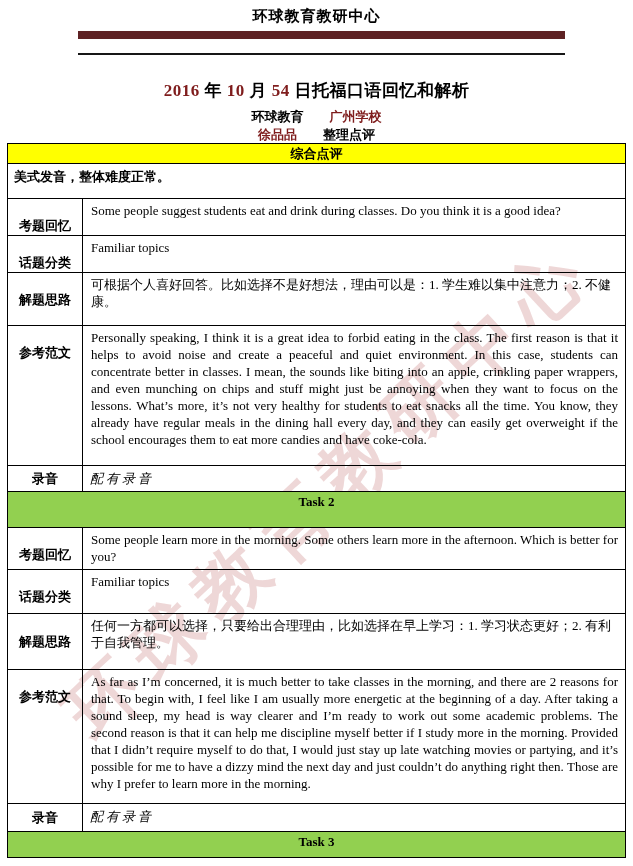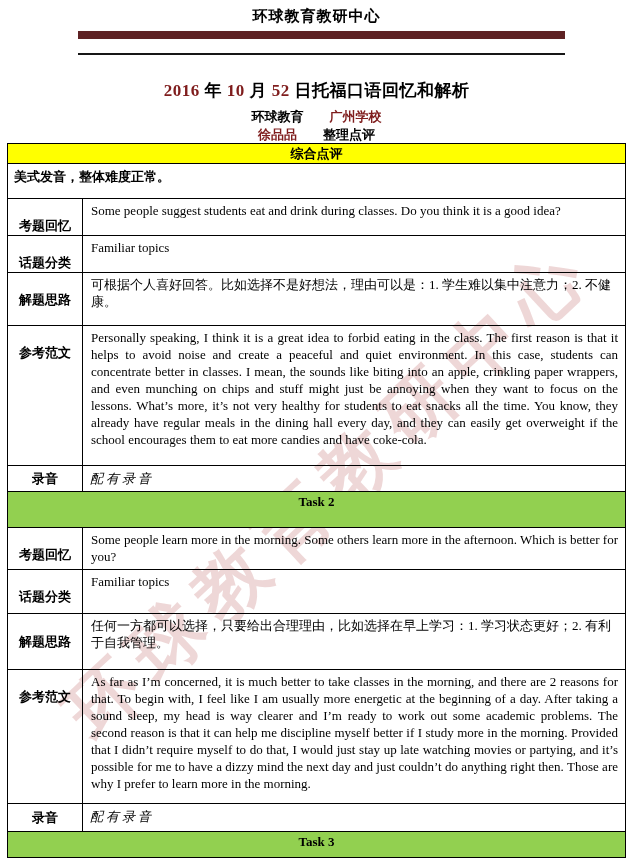--- a/index.html
+++ b/index.html
@@ -125,21 +125,21 @@
 <div class="page">
 
   <div class="watermark">环球教育教研中心</div>
 
   <div class="doc-header">
     <div class="org-title">环球教育教研中心</div>
     <div class="rule-thick"></div>
     <div class="rule-thin"></div>
   </div>
 
-  <h1 class="doc-title"><span class="red">2016</span><span> 年 </span><span class="red">10</span><span> 月 </span><span class="red">52</span><span> 日托福口语回忆和解析</span></h1>
+  <h1 class="doc-title"><span class="red">2016</span><span> 年 </span><span class="red">10</span><span> 月 </span><span class="red">54</span><span> 日托福口语回忆和解析</span></h1>
 
   <div class="byline">
     <div><span>环球教育</span><span class="gap"></span><span class="red">广州学校</span></div>
     <div><span class="red">徐品品</span><span class="gap"></span><span>整理点评</span></div>
   </div>
 
   <table class="review">
     <colgroup>
         <col style="width:75px">
         <col>

